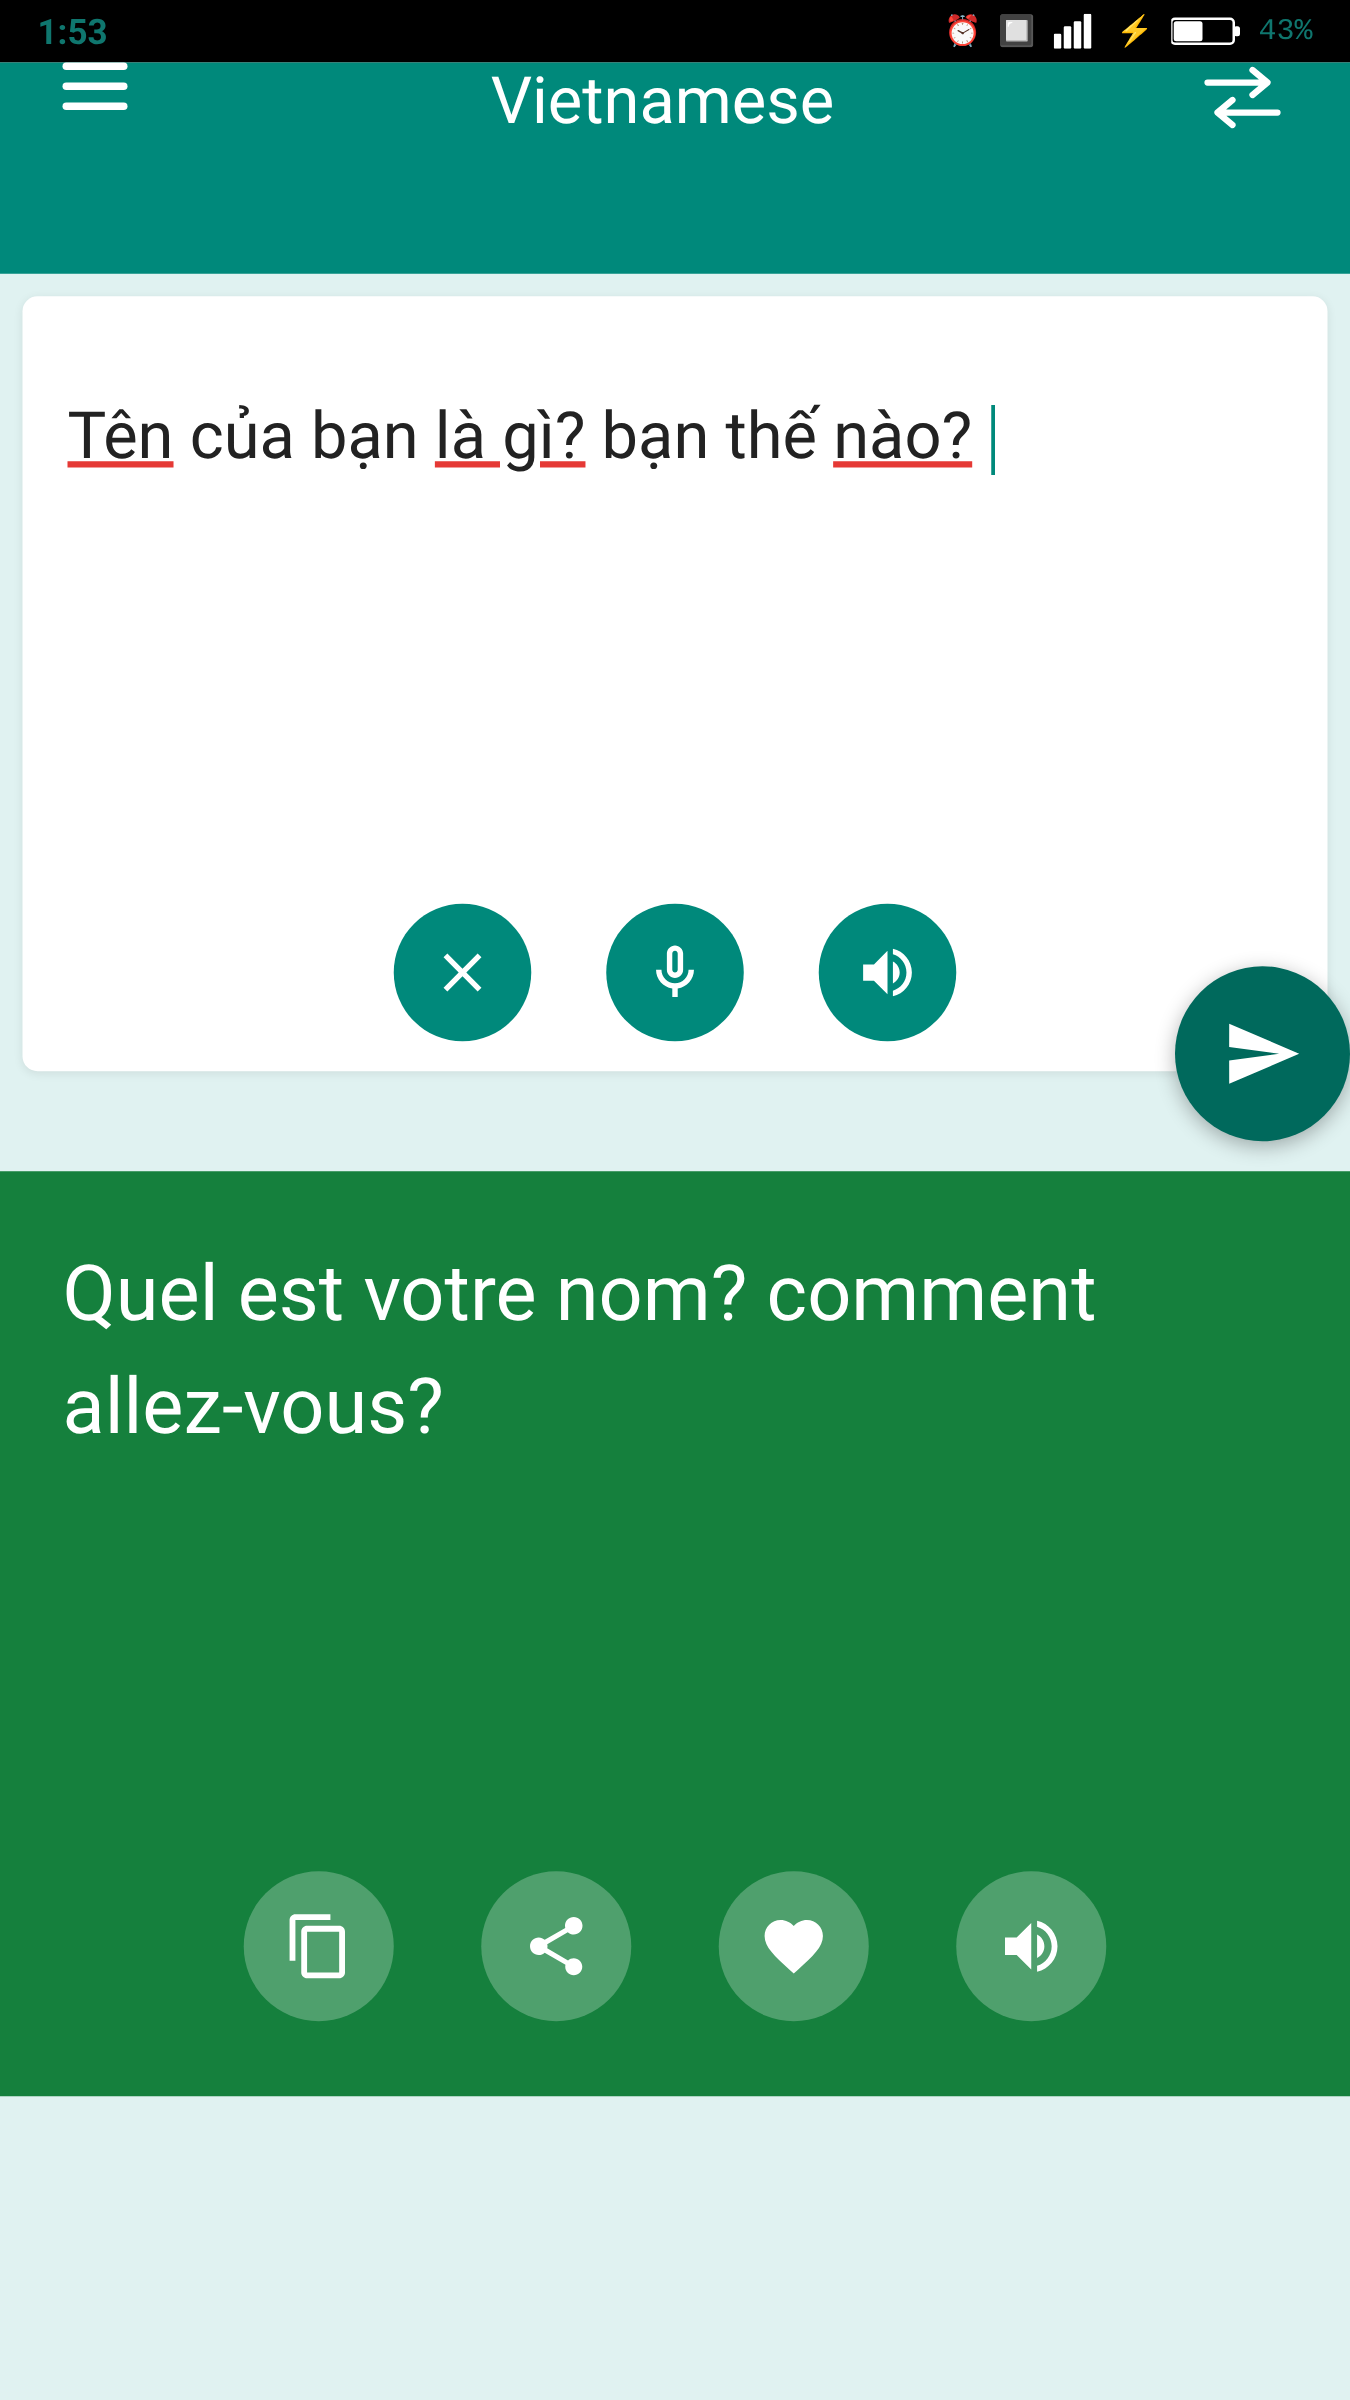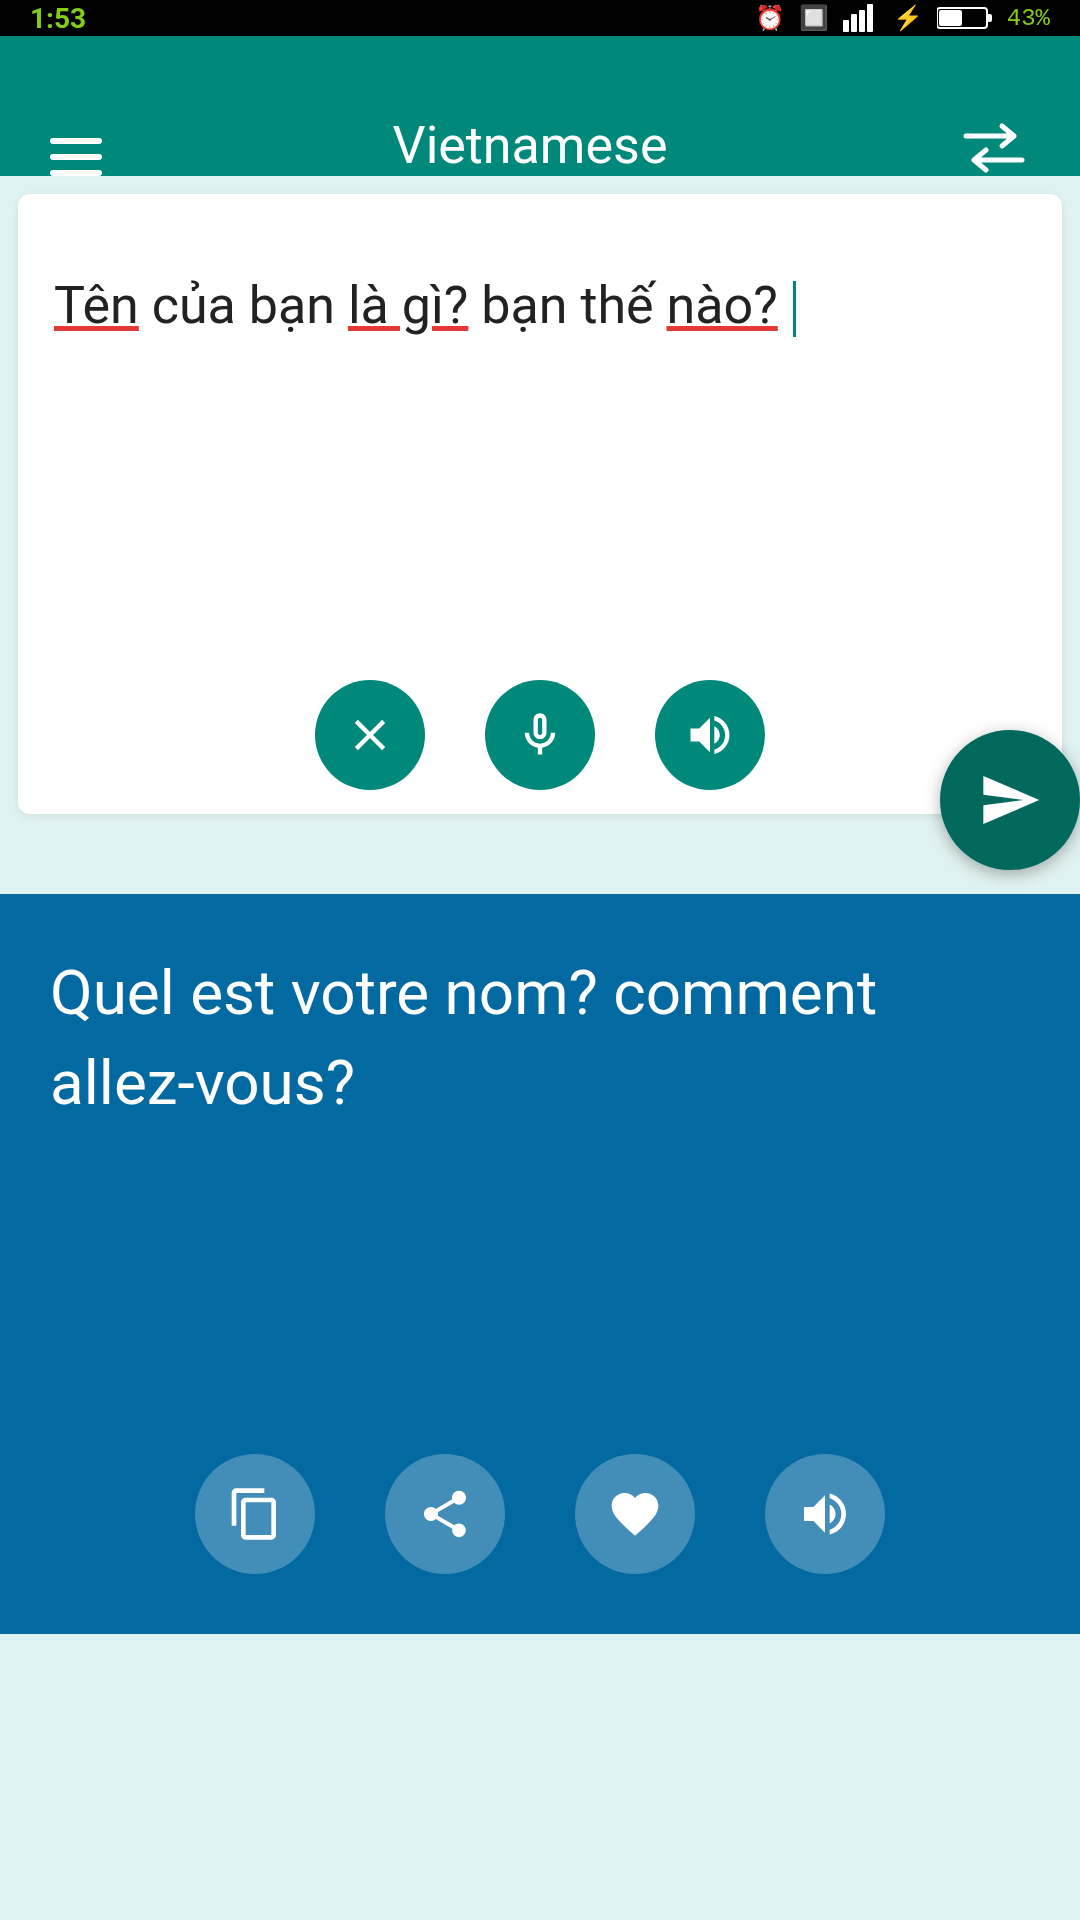--- a/index.html
+++ b/index.html
@@ -9,44 +9,44 @@
       width: 1080px;
       height: 1920px;
       font-family: 'Roboto', Arial, sans-serif;
       background: #e0f2f1;
       overflow: hidden;
     }
 
     
     .status-bar {
       background: #000;
-      color: #84cc16;
-      height: 36px;
+      color: #0f766e;
+      height: 50px;
       display: flex;
       align-items: center;
       justify-content: space-between;
       padding: 0 30px;
       font-size: 28px;
       font-weight: 500;
     }
     .status-left { font-weight: 700; }
     .status-right {
       display: flex;
       align-items: center;
       gap: 14px;
     }
     .status-icon { font-size: 24px; }
     .battery-text { font-size: 24px; font-family: Liberation Mono, monospace; }
 
     
     .top-bar {
       background: #00897b;
-      height: 140px;
-      display: flex;
-      align-items: flex-end;
+      height: 169px;
+      display: flex;
+      align-items: flex-start;
       justify-content: space-between;
       padding: 0 50px;
     }
     .top-bar-lang {
       color: #fff;
       font-size: 52px;
       font-weight: 400;
     }
     .hamburger-icon {
       display: flex;
@@ -135,21 +135,21 @@
       z-index: 10;
     }
     .translate-fab svg {
       width: 64px;
       height: 64px;
       fill: #fff;
     }
 
     
     .result-panel {
-      background: #0369a1;
+      background: #15803d;
       margin: 0 0 0 0;
       padding: 54px 50px 36px 50px;
       min-height: 740px;
       position: relative;
       margin-top: 80px;
     }
     .result-text {
       font-size: 62px;
       color: #fff;
       line-height: 1.45;

